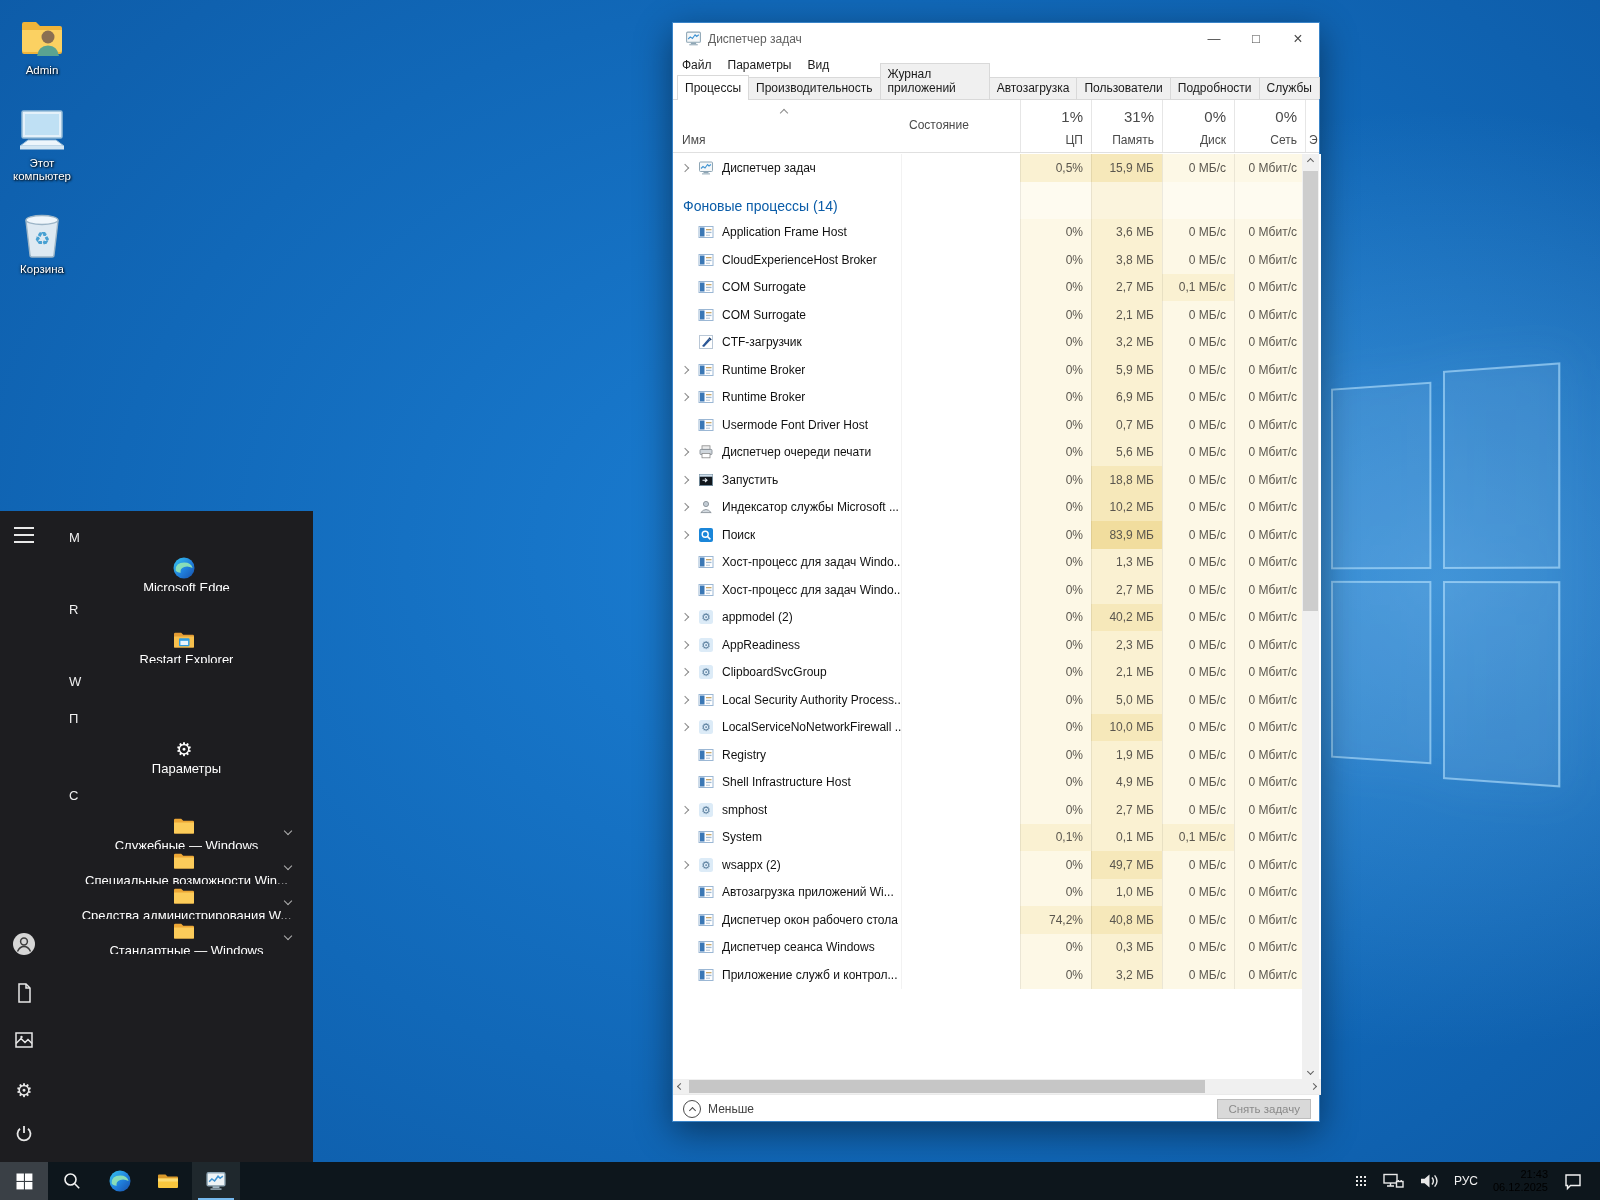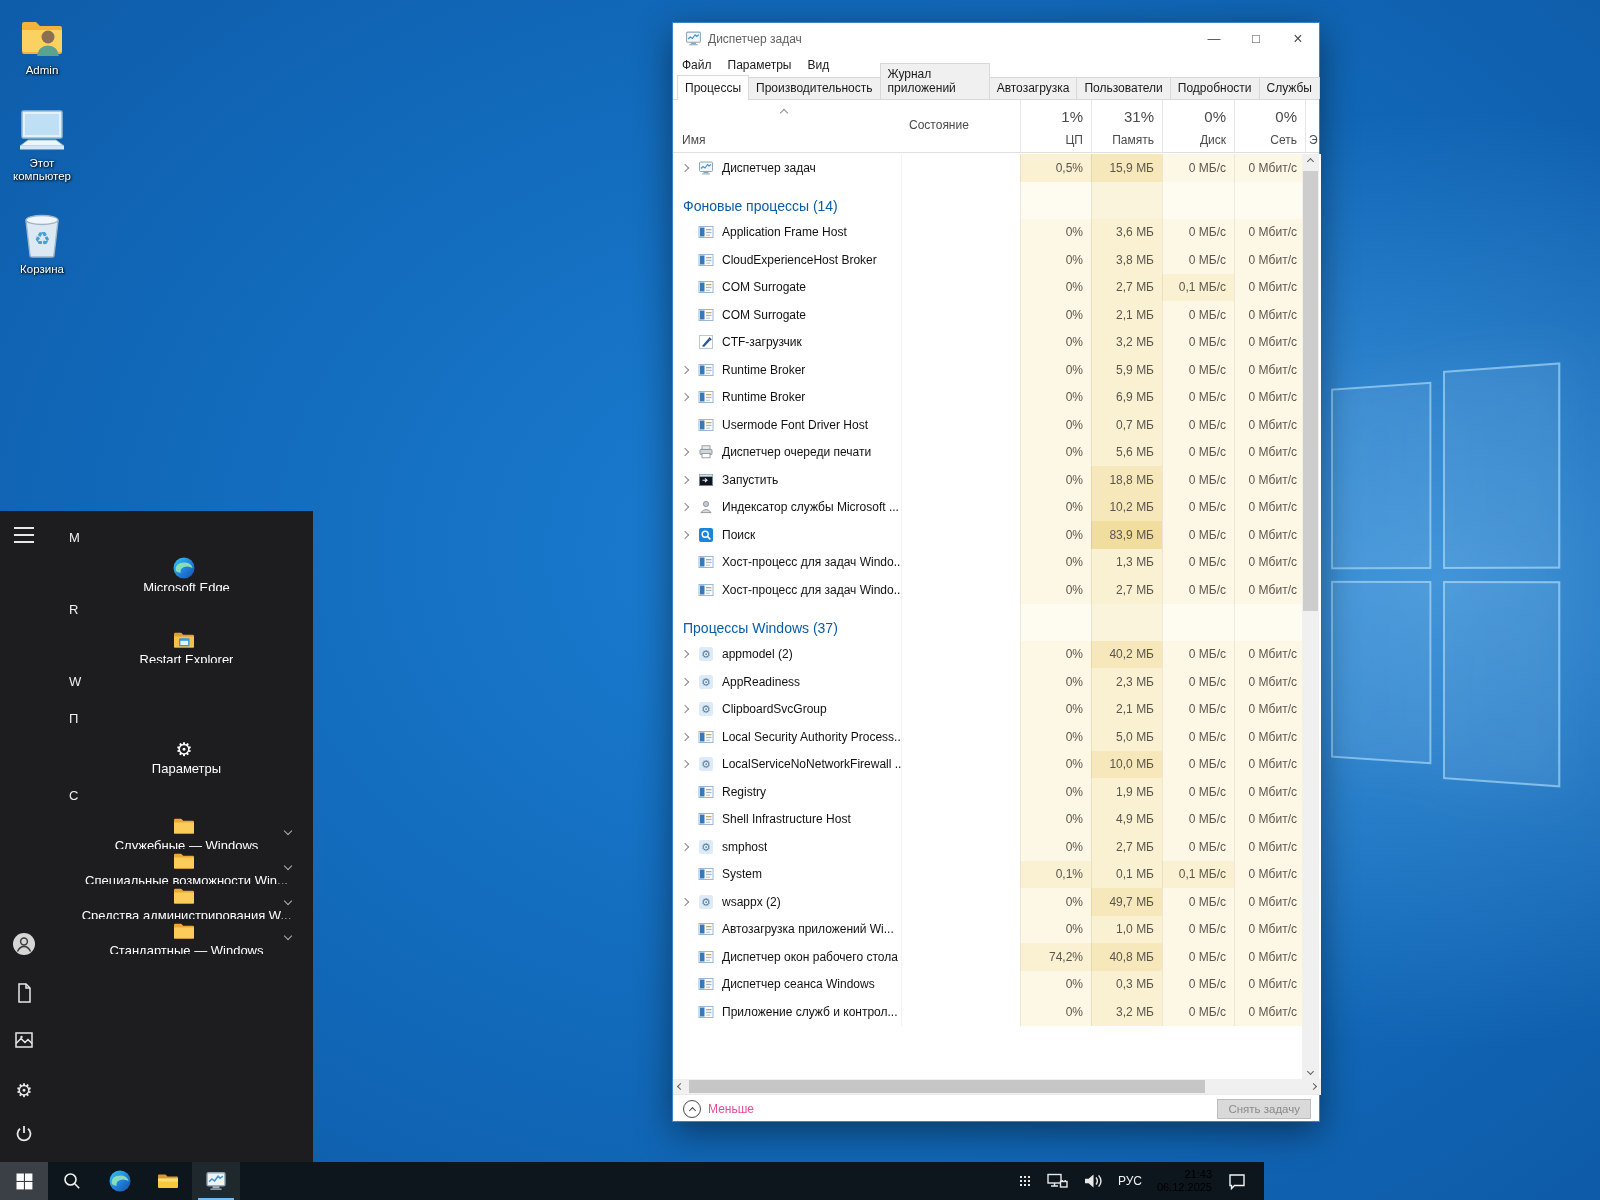--- a/index.html
+++ b/index.html
@@ -71,42 +71,42 @@
   .hscroll{position:absolute;left:0;top:1056px;width:648px;height:15px;background:#f0f0f0;}
   .hscroll .arr{position:absolute;top:0;width:15px;height:15px;display:flex;align-items:center;justify-content:center;}
   .hscroll .arr .chev{width:5px;height:5px;border-color:#5f5f5f;}
   .hscroll .thumb{position:absolute;left:16px;top:1px;height:13px;width:516px;background:#c6c6c6;}
   
   .tm-footer{position:absolute;left:0;top:1071px;width:648px;height:29px;border-top:1px solid #eaeaea;
     display:flex;align-items:center;padding:0 10px;}
   .less-circle{width:18px;height:18px;border:1.5px solid #4a4a4a;border-radius:50%;
     display:flex;align-items:center;justify-content:center;margin-right:7px;}
   .less-circle .chev{width:5px;height:5px;border-color:#4a4a4a;margin-top:2px;}
-  .less-label{font-size:12px;color:#ec4899;}
+  .less-label{font-size:12px;color:#404040;}
   .endtask{margin-left:auto;background:#d9d9d9;border:1px solid #bdbdbd;color:#8a8a8a;
     font-size:11.5px;padding:3px 10px;}
   
   .startmenu{position:absolute;left:0;top:511px;width:313px;height:651px;background:#1d1d20;z-index:5;color:#fff;}
   .rail{position:absolute;left:0;top:0;width:48px;height:100%;}
   .hamburger{position:absolute;left:14px;top:16px;width:20px;height:16px;display:flex;flex-direction:column;justify-content:space-between;}
   .hamburger i{display:block;height:2px;background:#e8e8e8;}
   .rail-ic{position:absolute;left:12px;width:24px;height:24px;}
   .rail-ic svg{width:24px;height:24px;display:block;}
   .applist{position:absolute;left:56px;top:0;width:249px;padding-top:8px;}
   .sm-letter{height:37px;display:flex;align-items:center;padding-left:13px;font-size:13px;color:#f0f0f0;}
   .sm-item{height:35px;display:flex;align-items:center;position:relative;flex-direction:column;}
   .sm-item.two{height:40px;}
   .sm-ic{width:24px;height:24px;margin-left:6px;flex:none;}
   .sm-ic svg{width:24px;height:24px;display:block;}
   .sm-txt{margin-left:12px;display:flex;flex-direction:column;overflow:hidden;white-space:nowrap;}
   .sm-lab{font-size:13px;color:#fff;}
   .sm-sub{font-size:10px;color:#8f8f8f;margin-top:1px;}
   .sm-ch{position:absolute;right:14px;top:14px;}
   
-  .taskbar{position:absolute;left:0;top:1162px;width:1264px;height:38px;background:#0d161c;z-index:6;display:flex;align-items:stretch;}
+  .taskbar{position:absolute;left:0;top:1162px;width:1600px;height:38px;background:#0d161c;z-index:6;display:flex;align-items:stretch;}
   .tb-btn{width:48px;display:flex;align-items:center;justify-content:center;position:relative;}
   .tb-start{background:#3a4046;}
   .tb-btn svg{display:block;}
   .tb-active{background:rgba(255,255,255,.08);}
   .tb-active:after{content:"";position:absolute;left:6px;right:6px;bottom:0;height:2px;background:#76b9ed;}
   .tray{margin-left:auto;display:flex;align-items:center;padding-right:10px;}
   .tray-item{display:flex;align-items:center;justify-content:center;height:38px;padding:0 7px;color:#f2f2f2;}
   .tray-grid{width:14px;height:14px;background-image:radial-gradient(#e8e8e8 1px,transparent 1.2px);background-size:4px 4px;background-position:1px 1px;}
   .tray-lang{font-size:12px;}
   .tray-clock{font-size:11px;text-align:right;line-height:13px;padding:0 8px;}
@@ -539,31 +539,20 @@
           </span>
           <span class="plab">Хост-процесс для задач Windo...</span>
         </div>
         <div class="cs"></div>
         <div class="cc" style="background:#fdf8e6">0%</div>
         <div class="cc" style="background:#faf1d2">2,7 МБ</div>
         <div class="cc" style="background:#fdf8e6">0 МБ/с</div>
         <div class="cc" style="background:#fdf8e6">0 Мбит/с</div>
         <div class="cp"></div>
       </div>
-      <div class="tm-row sec">
-        <div class="cn">
-          <span class="slab">Процессы Windows (37)</span>
-        </div>
-        <div class="cs"></div>
-        <div class="cc" style="background:#fefbf0"></div>
-        <div class="cc" style="background:#fbf4dd"></div>
-        <div class="cc" style="background:#fefbf0"></div>
-        <div class="cc" style="background:#fefbf0"></div>
-        <div class="cp"></div>
-      </div>
       <div class="tm-row proc">
         <div class="cn">
           <span class="exp">
             <span class="chev r"></span>
           </span>
           <span class="pic">
             <svg viewBox="0 0 16 16">
               <rect x="1" y="1" width="14" height="14" rx="2.5" fill="#dcebf7"></rect>
               <text x="8" y="12" text-anchor="middle" font-size="11" fill="#5b7f9e">⚙</text>
             </svg>

